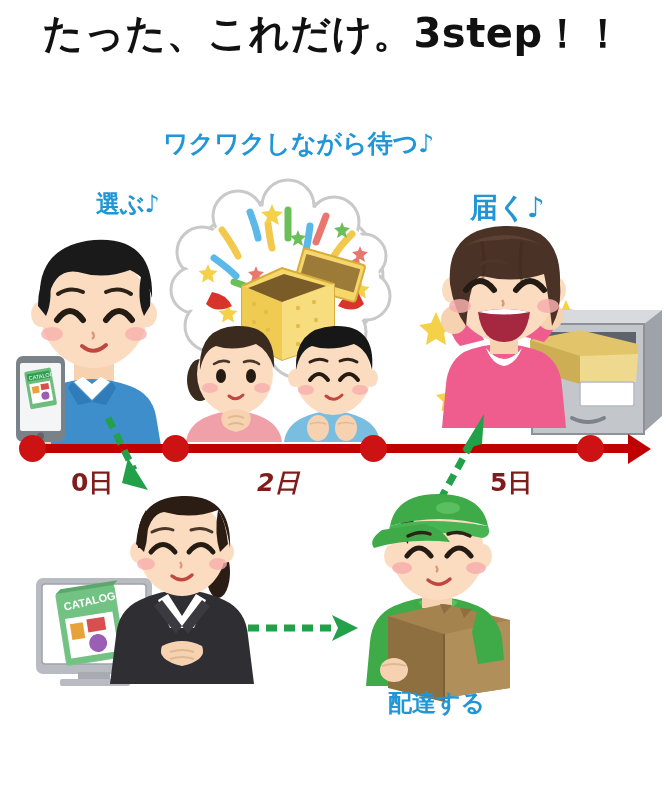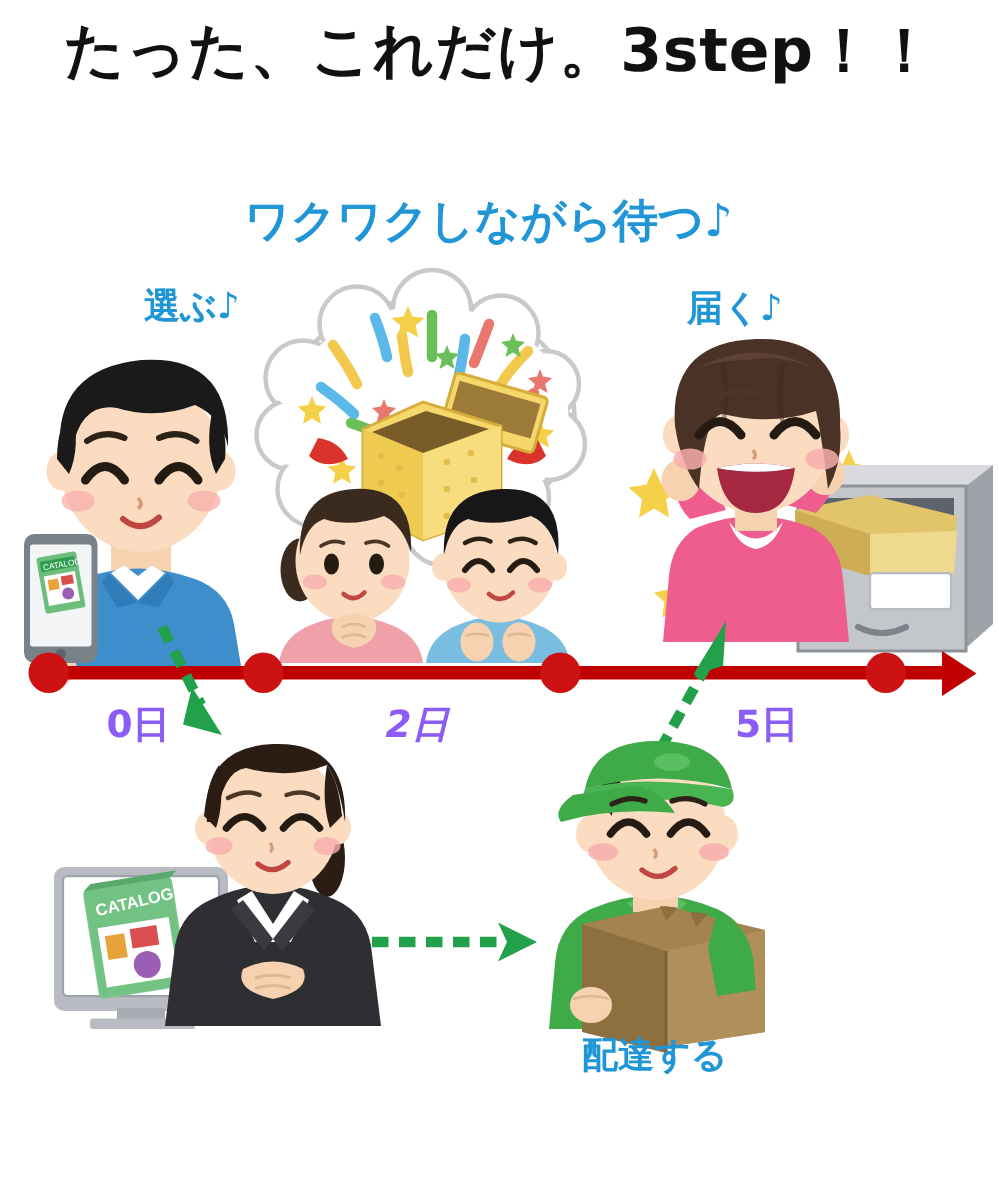--- a/index.html
+++ b/index.html
@@ -13,42 +13,42 @@
 
   
   #title{
     left:0;top:6px;width:666px;text-align:center;
     font-size:40px;font-weight:bold;color:#111111;
     letter-spacing:0.5px;white-space:nowrap;
   }
 
   
   .cap-blue{color:#2196d6;font-weight:bold;white-space:nowrap;}
-  #cap-wakuwaku{left:163px;top:127px;font-size:30px;}
+  #cap-wakuwaku{left:163px;top:127px;font-size:25px;}
   #cap-erabu{left:52px;top:188px;font-size:24px;margin-left:44px;}
-  #cap-todoku{left:458px;top:189px;font-size:24px;}
+  #cap-todoku{left:470px;top:189px;font-size:28px;}
   #cap-hachu{left:92px;top:687px;font-size:24px;}
   #cap-haitatsu{left:388px;top:687px;font-size:24px;}
 
   
   #footer-note{
     left:0;top:742px;width:666px;text-align:center;
     font-size:21px;font-weight:bold;color:#e8201c;white-space:nowrap;
   }
 
   
   #timeline{left:0;top:424px;width:666px;height:60px;}
   #tl-line{left:30px;top:20px;width:602px;height:9px;background:#c00000;}
   #tl-arrow{
     left:628px;top:10px;width:0;height:0;
     border-top:15px solid transparent;border-bottom:15px solid transparent;
     border-left:23px solid #c00000;
   }
   .tl-dot{width:27px;height:27px;border-radius:50%;background:#cc1212;top:11px;}
-  .day-label{font-size:25px;font-weight:bold;color:#8b5cf6;top:466px;white-space:nowrap;}
+  .day-label{font-size:25px;font-weight:bold;color:#7f1d1d;top:466px;white-space:nowrap;}
 
   
   .dash-arrow{stroke:#22a04a;stroke-width:7;stroke-dasharray:11 7;fill:none;stroke-linecap:butt;}
   .dash-head{fill:#22a04a;}
 
   
   svg{display:block;overflow:visible;}
 </style>
 </head>
 <body>

